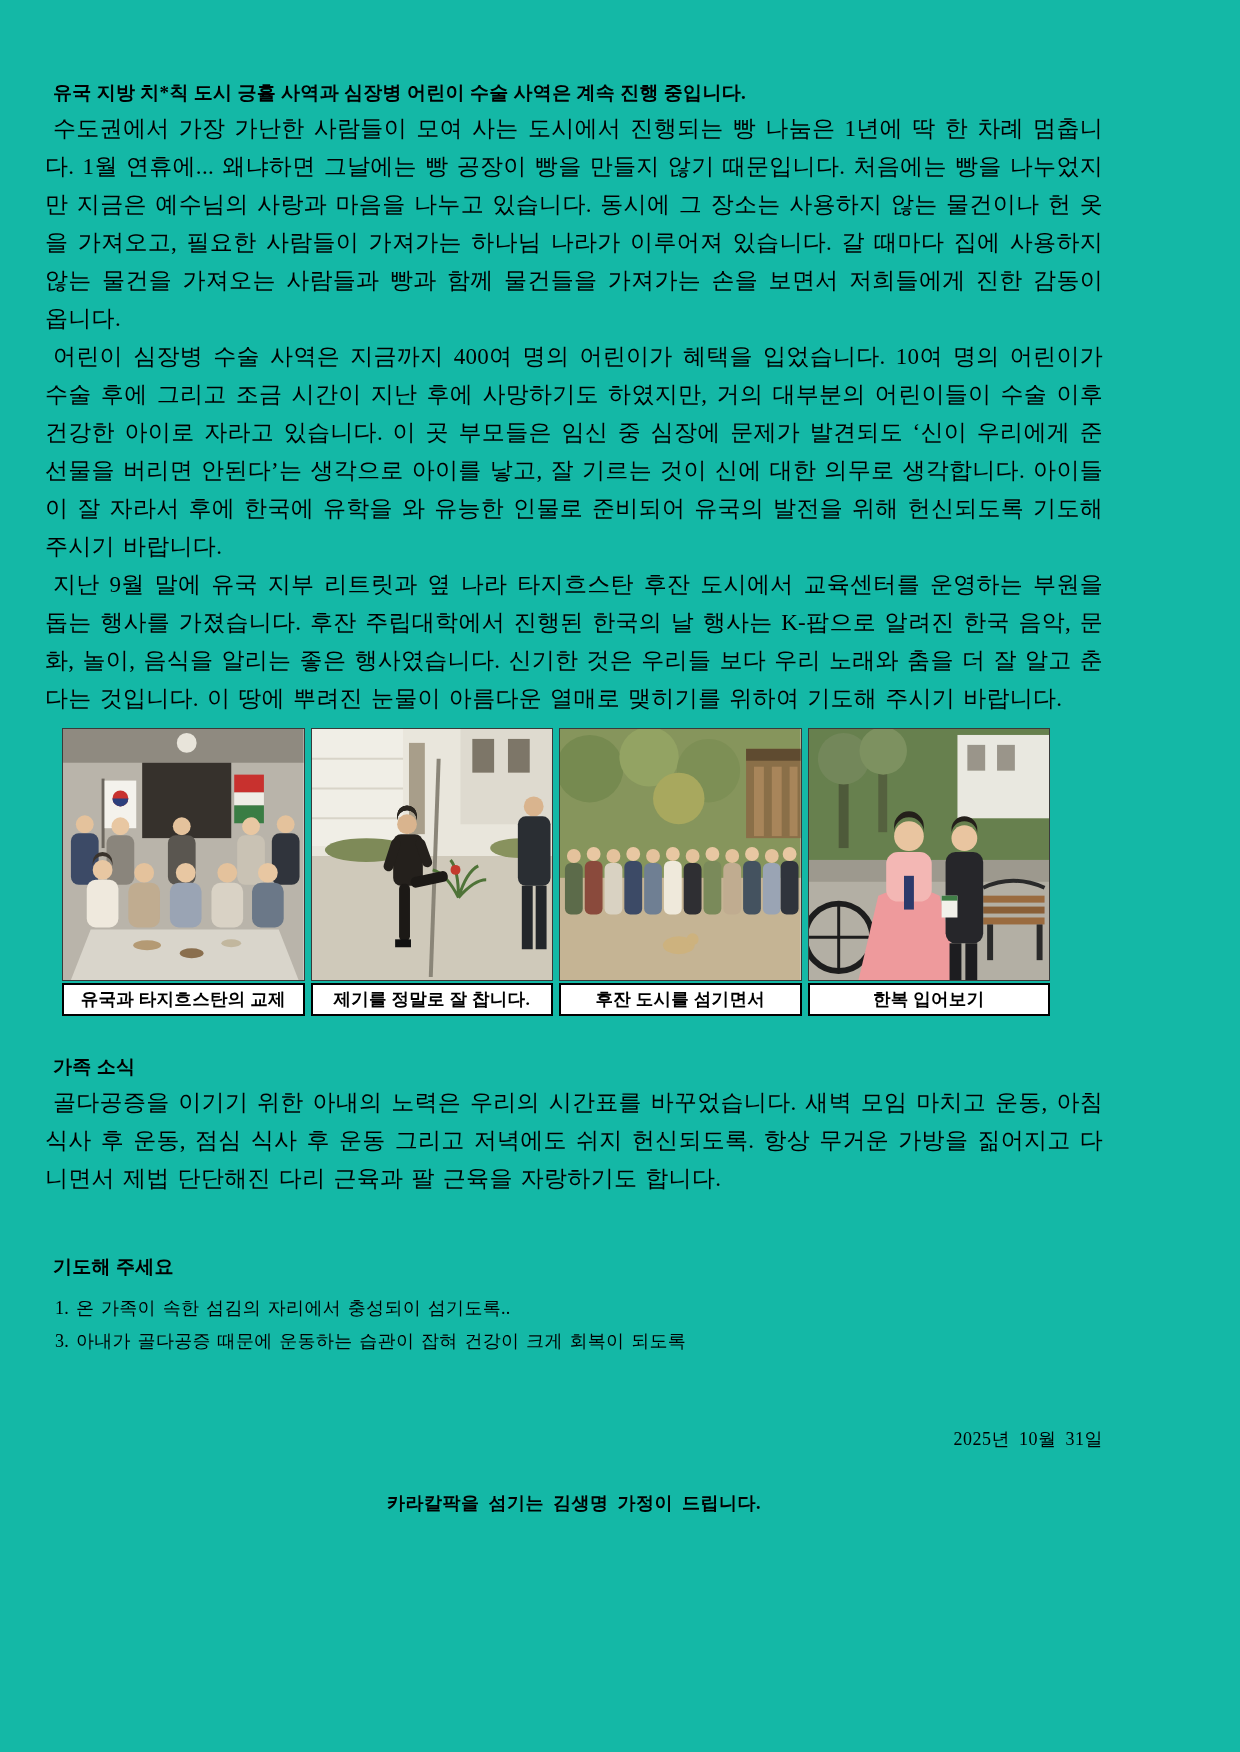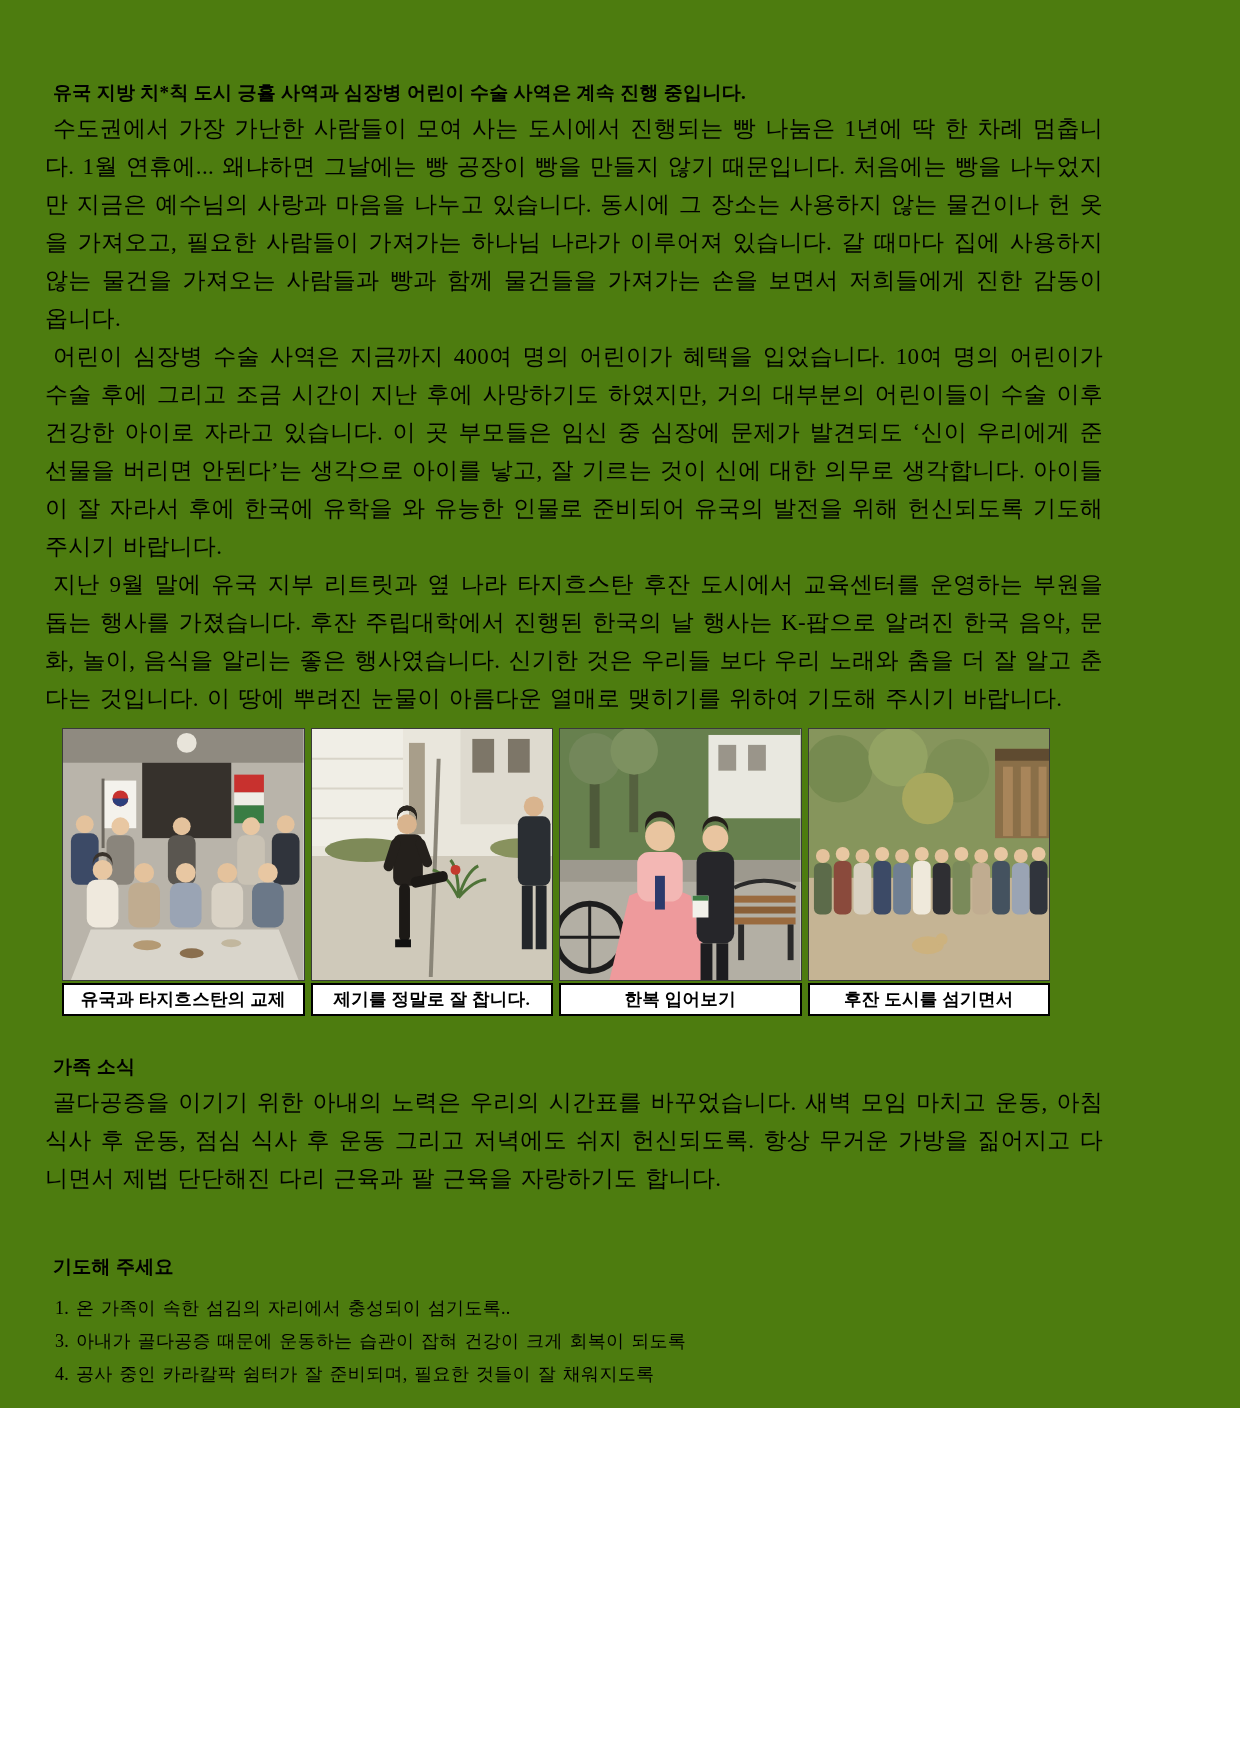--- a/index.html
+++ b/index.html
@@ -4,22 +4,22 @@
 <style>
   * { margin: 0; padding: 0; box-sizing: border-box; }
   html, body {
     background: #ffffff;
     font-family: "Liberation Serif", "DejaVu Serif", serif;
     color: #000000;
   }
   .page {
     position: relative;
     width: 1240px;
-    height: 1408px;
-    background: #4d7c0f;
+    height: 1752px;
+    background: #14b8a6;
     overflow: hidden;
   }
   .content {
     position: absolute;
     left: 45px;
     top: 76px;
     width: 1058px;
   }
   .h-main {
     font-size: 19px;
@@ -192,20 +192,95 @@
               <rect x="226" y="158" width="11" height="64" fill="#23262a"></rect>
             </g>
           </svg>
         </div>
         <div class="caption-cell">제기를 정말로 잘 찹니다.</div>
       </div>
 
       <div class="photo-col">
         <div class="photo-frame">
           <svg viewBox="0 0 243 253" preserveAspectRatio="none">
+            <rect width="243" height="253" fill="#c5b494"></rect>
+            <rect width="243" height="150" fill="#86955c"></rect>
+            <circle cx="30" cy="40" r="34" fill="#768a50"></circle>
+            <circle cx="90" cy="28" r="30" fill="#93a363"></circle>
+            <circle cx="150" cy="42" r="32" fill="#7d8f55"></circle>
+            <circle cx="120" cy="70" r="26" fill="#a8a85e"></circle>
+            <g>
+              <rect x="188" y="20" width="55" height="90" fill="#8a6f48"></rect>
+              <rect x="188" y="20" width="55" height="12" fill="#5f4b30"></rect>
+              <rect x="196" y="38" width="10" height="70" fill="#a8855a"></rect>
+              <rect x="214" y="38" width="10" height="70" fill="#a8855a"></rect>
+              <rect x="232" y="38" width="8" height="70" fill="#a8855a"></rect>
+            </g>
+            <g>
+              <g>
+                  <circle cx="14" cy="128" r="7" fill="#e4c29c"></circle>
+                  <rect x="5" y="135" width="18" height="52" rx="6" fill="#5c6b4a"></rect>
+                </g>
+              <g>
+                  <circle cx="34" cy="126" r="7" fill="#e8c7a2"></circle>
+                  <rect x="25" y="133" width="18" height="54" rx="6" fill="#8a4a3c"></rect>
+                </g>
+              <g>
+                  <circle cx="54" cy="128" r="7" fill="#e4c29c"></circle>
+                  <rect x="45" y="135" width="18" height="52" rx="6" fill="#d9d2c2"></rect>
+                </g>
+              <g>
+                  <circle cx="74" cy="126" r="7" fill="#e8c7a2"></circle>
+                  <rect x="65" y="133" width="18" height="54" rx="6" fill="#3c4a66"></rect>
+                </g>
+              <g>
+                  <circle cx="94" cy="128" r="7" fill="#e4c29c"></circle>
+                  <rect x="85" y="135" width="18" height="52" rx="6" fill="#6f7f93"></rect>
+                </g>
+              <g>
+                  <circle cx="114" cy="126" r="7" fill="#e8c7a2"></circle>
+                  <rect x="105" y="133" width="18" height="54" rx="6" fill="#efe9db"></rect>
+                </g>
+              <g>
+                  <circle cx="134" cy="128" r="7" fill="#e4c29c"></circle>
+                  <rect x="125" y="135" width="18" height="52" rx="6" fill="#2f2f33"></rect>
+                </g>
+              <g>
+                  <circle cx="154" cy="126" r="7" fill="#e8c7a2"></circle>
+                  <rect x="145" y="133" width="18" height="54" rx="6" fill="#7a8a5a"></rect>
+                </g>
+              <g>
+                  <circle cx="174" cy="128" r="7" fill="#e4c29c"></circle>
+                  <rect x="165" y="135" width="18" height="52" rx="6" fill="#c0ac90"></rect>
+                </g>
+              <g>
+                  <circle cx="194" cy="126" r="7" fill="#e8c7a2"></circle>
+                  <rect x="185" y="133" width="18" height="54" rx="6" fill="#44525f"></rect>
+                </g>
+              <g>
+                  <circle cx="214" cy="128" r="7" fill="#e4c29c"></circle>
+                  <rect x="205" y="135" width="18" height="52" rx="6" fill="#9aa4b4"></rect>
+                </g>
+              <g>
+                  <circle cx="232" cy="126" r="7" fill="#e8c7a2"></circle>
+                  <rect x="223" y="133" width="18" height="54" rx="6" fill="#30343c"></rect>
+                </g>
+            </g>
+            <g>
+              <ellipse cx="120" cy="218" rx="16" ry="9" fill="#cdb27e"></ellipse>
+              <circle cx="134" cy="212" r="6" fill="#cdb27e"></circle>
+            </g>
+          </svg>
+        </div>
+        <div class="caption-cell">후잔 도시를 섬기면서</div>
+      </div>
+
+      <div class="photo-col">
+        <div class="photo-frame">
+          <svg viewBox="0 0 243 253" preserveAspectRatio="none">
             <rect width="243" height="253" fill="#b3afa4"></rect>
             <rect width="243" height="132" fill="#67804e"></rect>
             <rect x="150" y="6" width="93" height="84" fill="#e9e8e0"></rect>
             <rect x="160" y="16" width="18" height="26" fill="#9a958a"></rect>
             <rect x="190" y="16" width="18" height="26" fill="#9a958a"></rect>
             <rect x="30" y="10" width="10" height="110" fill="#4e5a3a"></rect>
             <rect x="70" y="4" width="9" height="100" fill="#55613f"></rect>
             <circle cx="35" cy="30" r="26" fill="#73875a"></circle>
             <circle cx="75" cy="22" r="24" fill="#7d9160"></circle>
             <rect y="132" width="243" height="22" fill="#9d998e"></rect>
@@ -236,104 +311,28 @@
               <rect x="134" y="168" width="16" height="22" fill="#f2f1ea"></rect>
               <rect x="134" y="168" width="16" height="5" fill="#3f7d46"></rect>
               <rect x="142" y="216" width="12" height="37" fill="#1d1d20"></rect>
               <rect x="158" y="216" width="12" height="37" fill="#1d1d20"></rect>
             </g>
           </svg>
         </div>
         <div class="caption-cell">한복 입어보기</div>
       </div>
 
-      <div class="photo-col">
-        <div class="photo-frame">
-          <svg viewBox="0 0 243 253" preserveAspectRatio="none">
-            <rect width="243" height="253" fill="#c5b494"></rect>
-            <rect width="243" height="150" fill="#86955c"></rect>
-            <circle cx="30" cy="40" r="34" fill="#768a50"></circle>
-            <circle cx="90" cy="28" r="30" fill="#93a363"></circle>
-            <circle cx="150" cy="42" r="32" fill="#7d8f55"></circle>
-            <circle cx="120" cy="70" r="26" fill="#a8a85e"></circle>
-            <g>
-              <rect x="188" y="20" width="55" height="90" fill="#8a6f48"></rect>
-              <rect x="188" y="20" width="55" height="12" fill="#5f4b30"></rect>
-              <rect x="196" y="38" width="10" height="70" fill="#a8855a"></rect>
-              <rect x="214" y="38" width="10" height="70" fill="#a8855a"></rect>
-              <rect x="232" y="38" width="8" height="70" fill="#a8855a"></rect>
-            </g>
-            <g>
-              <g>
-                  <circle cx="14" cy="128" r="7" fill="#e4c29c"></circle>
-                  <rect x="5" y="135" width="18" height="52" rx="6" fill="#5c6b4a"></rect>
-                </g>
-              <g>
-                  <circle cx="34" cy="126" r="7" fill="#e8c7a2"></circle>
-                  <rect x="25" y="133" width="18" height="54" rx="6" fill="#8a4a3c"></rect>
-                </g>
-              <g>
-                  <circle cx="54" cy="128" r="7" fill="#e4c29c"></circle>
-                  <rect x="45" y="135" width="18" height="52" rx="6" fill="#d9d2c2"></rect>
-                </g>
-              <g>
-                  <circle cx="74" cy="126" r="7" fill="#e8c7a2"></circle>
-                  <rect x="65" y="133" width="18" height="54" rx="6" fill="#3c4a66"></rect>
-                </g>
-              <g>
-                  <circle cx="94" cy="128" r="7" fill="#e4c29c"></circle>
-                  <rect x="85" y="135" width="18" height="52" rx="6" fill="#6f7f93"></rect>
-                </g>
-              <g>
-                  <circle cx="114" cy="126" r="7" fill="#e8c7a2"></circle>
-                  <rect x="105" y="133" width="18" height="54" rx="6" fill="#efe9db"></rect>
-                </g>
-              <g>
-                  <circle cx="134" cy="128" r="7" fill="#e4c29c"></circle>
-                  <rect x="125" y="135" width="18" height="52" rx="6" fill="#2f2f33"></rect>
-                </g>
-              <g>
-                  <circle cx="154" cy="126" r="7" fill="#e8c7a2"></circle>
-                  <rect x="145" y="133" width="18" height="54" rx="6" fill="#7a8a5a"></rect>
-                </g>
-              <g>
-                  <circle cx="174" cy="128" r="7" fill="#e4c29c"></circle>
-                  <rect x="165" y="135" width="18" height="52" rx="6" fill="#c0ac90"></rect>
-                </g>
-              <g>
-                  <circle cx="194" cy="126" r="7" fill="#e8c7a2"></circle>
-                  <rect x="185" y="133" width="18" height="54" rx="6" fill="#44525f"></rect>
-                </g>
-              <g>
-                  <circle cx="214" cy="128" r="7" fill="#e4c29c"></circle>
-                  <rect x="205" y="135" width="18" height="52" rx="6" fill="#9aa4b4"></rect>
-                </g>
-              <g>
-                  <circle cx="232" cy="126" r="7" fill="#e8c7a2"></circle>
-                  <rect x="223" y="133" width="18" height="54" rx="6" fill="#30343c"></rect>
-                </g>
-            </g>
-            <g>
-              <ellipse cx="120" cy="218" rx="16" ry="9" fill="#cdb27e"></ellipse>
-              <circle cx="134" cy="212" r="6" fill="#cdb27e"></circle>
-            </g>
-          </svg>
-        </div>
-        <div class="caption-cell">후잔 도시를 섬기면서</div>
-      </div>
-
     </div>
 
     <div class="h-main sec3-head">가족 소식</div>
     <div class="body-p">골다공증을 이기기 위한 아내의 노력은 우리의 시간표를 바꾸었습니다. 새벽 모임 마치고 운동, 아침 식사 후 운동, 점심 식사 후 운동 그리고 저녁에도 쉬지 헌신되도록. 항상 무거운 가방을 짊어지고 다니면서 제법 단단해진 다리 근육과 팔 근육을 자랑하기도 합니다.</div>
 
     <div class="h-main sec4-head">기도해 주세요</div>
     <div class="prayer-list">
       <div class="prayer-item">1. 온 가족이 속한 섬김의 자리에서 충성되이 섬기도록..</div>
       <div class="prayer-item">3. 아내가 골다공증 때문에 운동하는 습관이 잡혀 건강이 크게 회복이 되도록</div>
-      <div class="prayer-item">4. 공사 중인 카라칼팍 쉼터가 잘 준비되며, 필요한 것들이 잘 채워지도록</div>
     </div>
 
     <div class="footer-date">2025년 10월 31일</div>
     <div class="footer-closing">카라칼팍을 섬기는 김생명 가정이 드립니다.</div>
 
   </div>
 </div>
 
 </body></html>

